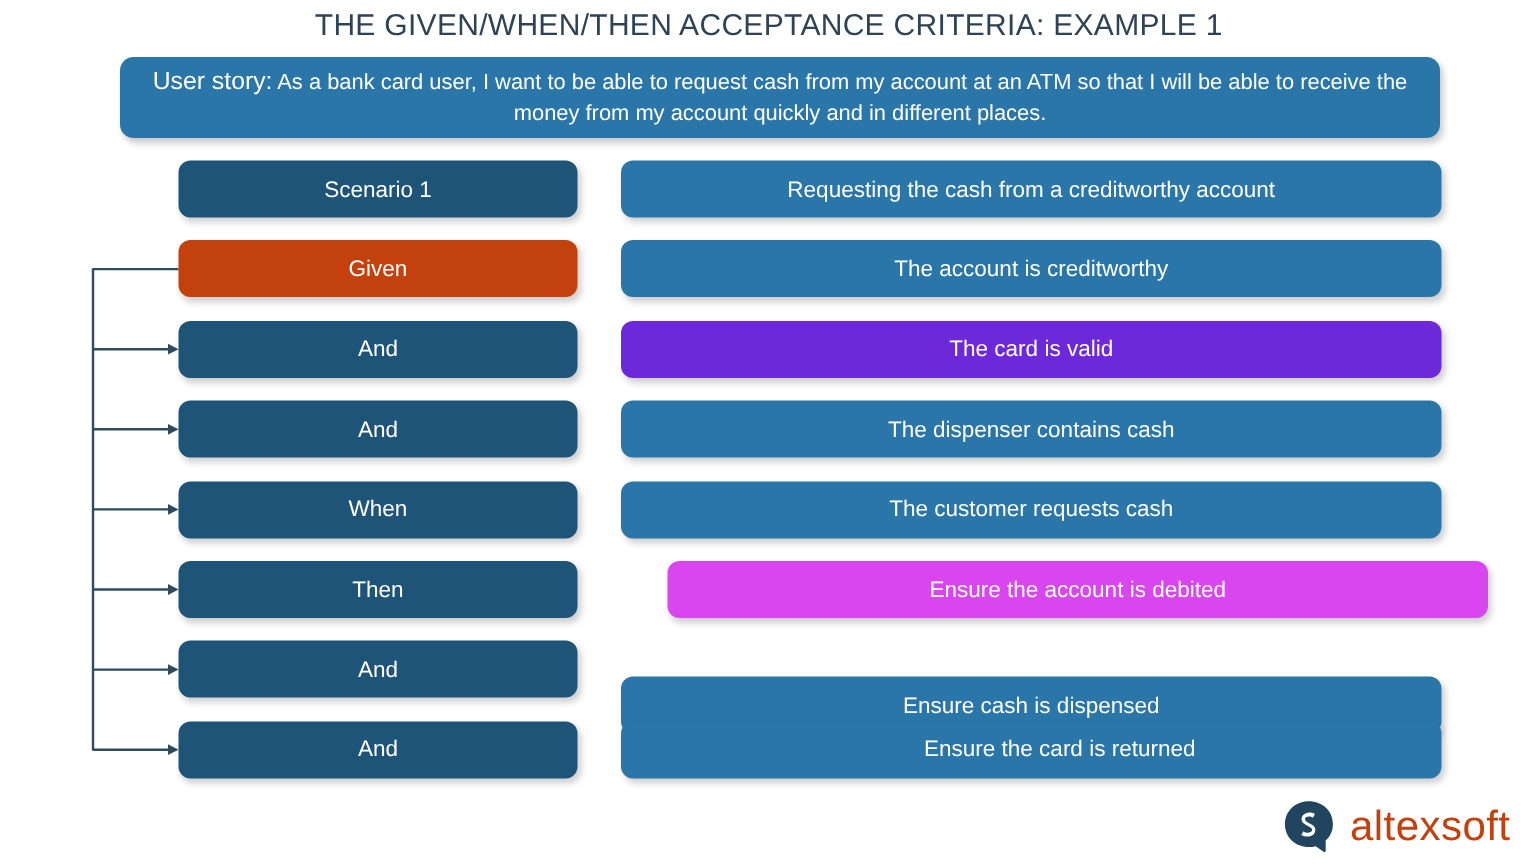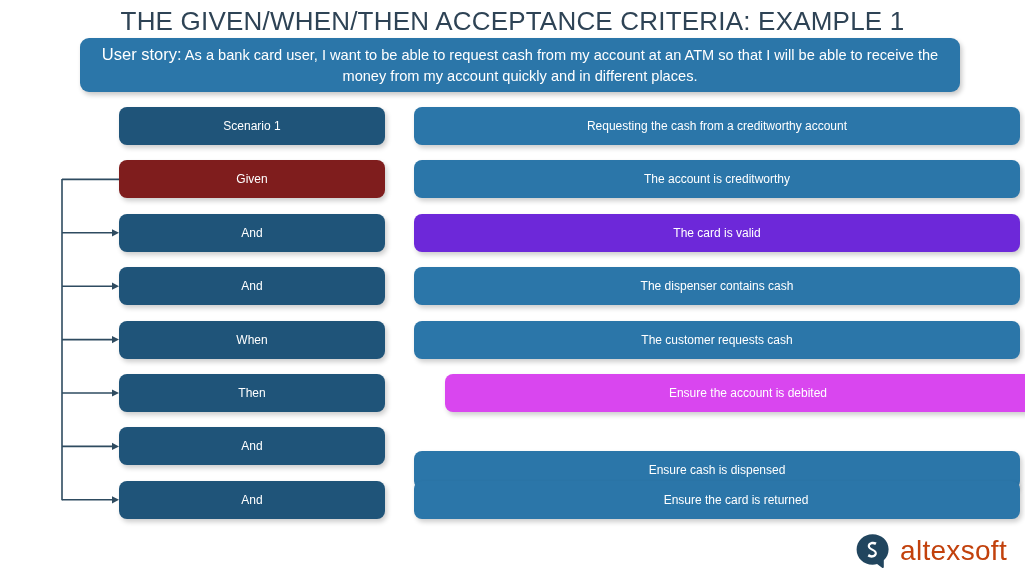--- a/index.html
+++ b/index.html
@@ -15,21 +15,21 @@
     position: relative;
   }
 
   
   #page-title {
     position: absolute;
     top: 6px;
     left: 0;
     width: 1025px;
     text-align: center;
-    font-size: 26px;
+    font-size: 20px;
     letter-spacing: 0.2px;
     color: #2e4355;
     font-weight: 400;
     white-space: nowrap;
   }
 
   
   #user-story-banner {
     position: absolute;
     left: 80px;
@@ -76,32 +76,32 @@
     height: 38px;
     border-radius: 8px;
     box-shadow: 2px 3px 5px rgba(0,0,0,0.20);
     color: #ffffff;
     display: flex;
     align-items: center;
     justify-content: center;
     text-align: center;
     box-sizing: border-box;
     padding: 0 10px;
-    font-size: 12px;
+    font-size: 15px;
     font-weight: 400;
     white-space: nowrap;
   }
   .box-left {
     left: 119px;
     width: 266px;
     background: #1f5479;
   }
   .box-right {
     left: 414px;
-    width: 606px;
+    width: 547px;
     background: #2b76a9;
   }
 
   
   #bracket-connectors {
     position: absolute;
     left: 0;
     top: 0;
     width: 1025px;
     height: 577px;
@@ -151,21 +151,21 @@
     <line x1="62" y1="499.8" x2="113" y2="499.8" stroke="#2e4b60" stroke-width="1.6"></line>
     <polygon points="119,499.8 112,496.2 112,503.40000000000003" fill="#2e4b60"></polygon>
   </svg>
 
 <div id="rows-area">
     <div class="row" style="top: 107px;">
       <div class="box box-left" style="background: rgb(31, 84, 121);">Scenario 1</div>
       <div class="box box-right" style="background: rgb(43, 118, 169);">Requesting the cash from a creditworthy account</div>
     </div>
     <div class="row" style="top: 160.4px;">
-      <div class="box box-left" style="background: #7f1d1d;">Given</div>
+      <div class="box box-left" style="background: #c2410c;">Given</div>
       <div class="box box-right" style="background: rgb(43, 118, 169);">The account is creditworthy</div>
     </div>
     <div class="row" style="top: 213.8px;">
       <div class="box box-left" style="background: rgb(31, 84, 121);">And</div>
       <div class="box box-right" style="background: #6d28d9; text-align: center;">The card is valid</div>
     </div>
     <div class="row" style="top: 267.2px;">
       <div class="box box-left" style="background: rgb(31, 84, 121);">And</div>
       <div class="box box-right" style="background: rgb(43, 118, 169);">The dispenser contains cash</div>
     </div>

